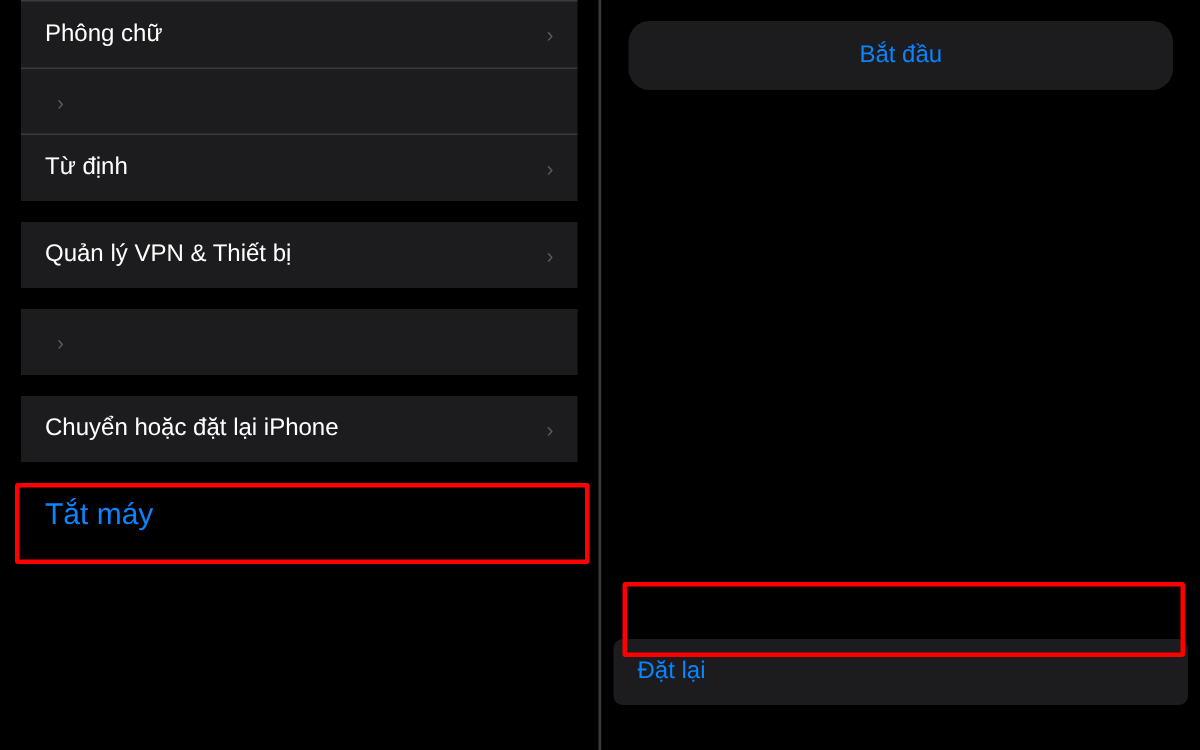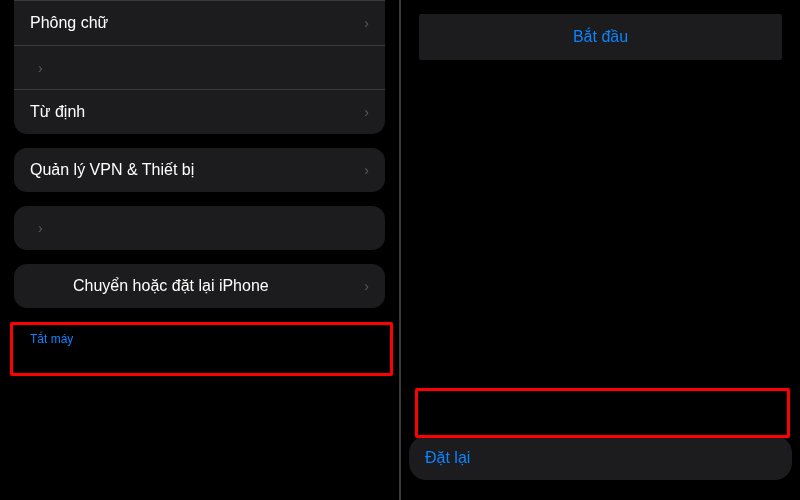--- a/index.html
+++ b/index.html
@@ -19,21 +19,21 @@
   }
   .panel {
     flex: 1;
     background: #000;
     position: relative;
     padding: 0 8px;
   }
   .panel.left { border-right: 2px solid #3a3a3c; }
   .group {
     background: #1c1c1e;
-    border-radius: 13px;
+    border-radius: 0;
     margin: 14px 6px;
     overflow: hidden;
   }
   .row {
     display: flex;
     align-items: center;
     justify-content: space-between;
     padding: 13px 16px;
     font-size: 16px;
     color: #fff;
@@ -42,45 +42,45 @@
   }
   .row:first-child { border-top: none; }
   .row .label { flex: 1; }
   .chev {
     color: #5a5a5e;
     font-size: 14px;
     margin-left: 8px;
   }
   .link-row {
     padding: 10px 22px;
-    font-size: 12px;
+    font-size: 20px;
     color: #0a84ff;
     margin-top: 8px;
   }
   .highlight {
     position: absolute;
     border: 3px solid #ff0000;
     pointer-events: none;
     border-radius: 2px;
   }
   .start-btn {
     background: #1c1c1e;
-    border-radius: 2px;
+    border-radius: 14px;
     margin: 14px 10px 0 10px;
     padding: 14px 0;
     text-align: center;
     color: #0a84ff;
     font-size: 16px;
   }
   .bottom-group {
     position: absolute;
     left: 8px; right: 8px;
-    bottom: 20px;
+    bottom: 30px;
     background: #1c1c1e;
-    border-radius: 17px;
+    border-radius: 6px;
     overflow: hidden;
   }
   .bottom-group .row { color: #0a84ff; }
   
   .group.cut-top { margin-top: 0; border-top-left-radius: 0; border-top-right-radius: 0; }
   .group.cut-top .row:first-child { border-top: 1px solid #3a3a3c; }
 </style>
 </head>
 <body>
 
@@ -108,21 +108,21 @@
         <span class="chev">›</span>
       </div>
     </div>
 
     <div class="group">
       <div class="row">
         <span class="chev">›</span>
       </div>
     </div>
 
-    <div class="group" style="position:relative;padding-left:43px;">
+    <div class="group" style="position:relative;">
       <div class="row">
         <span class="label">Chuyển hoặc đặt lại iPhone</span>
         <span class="chev">›</span>
       </div>
     </div>
 
     <div class="link-row">
       <span>Tắt máy</span>
     </div>
 

